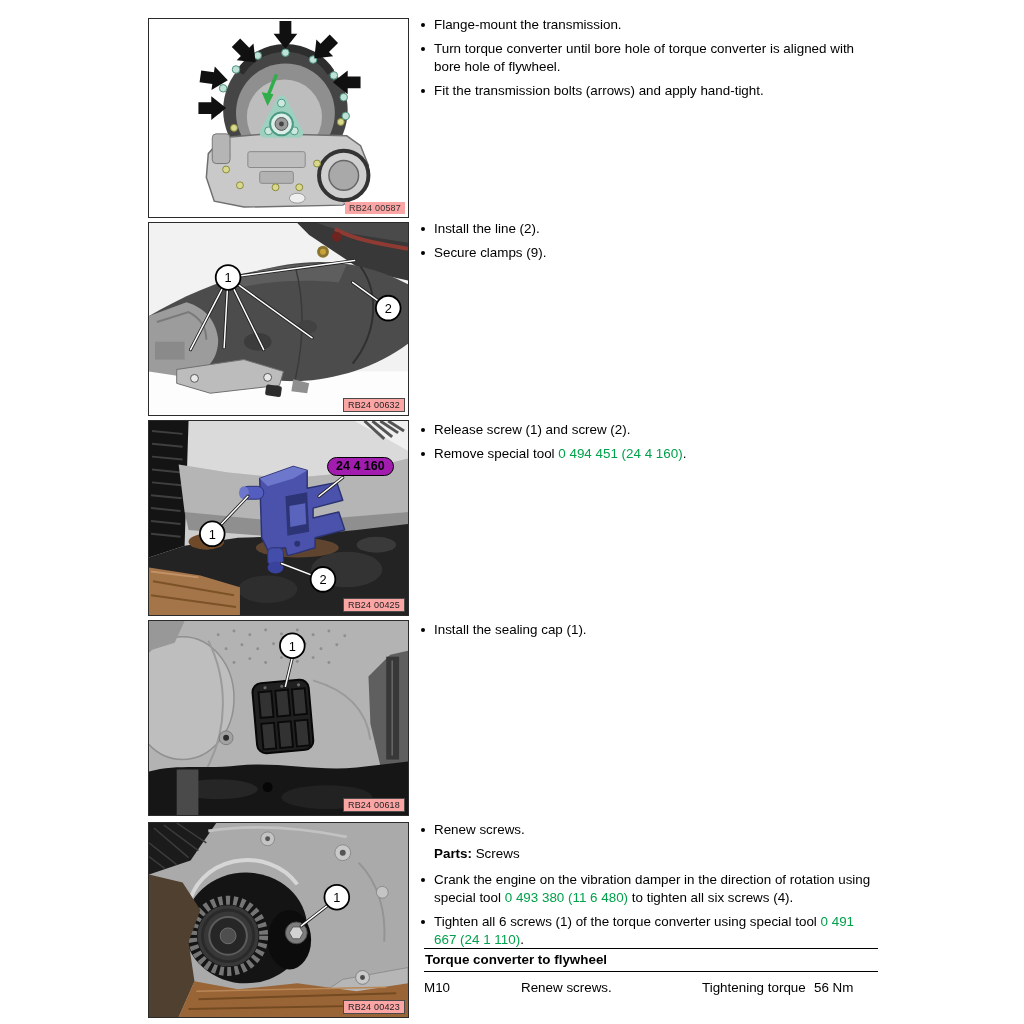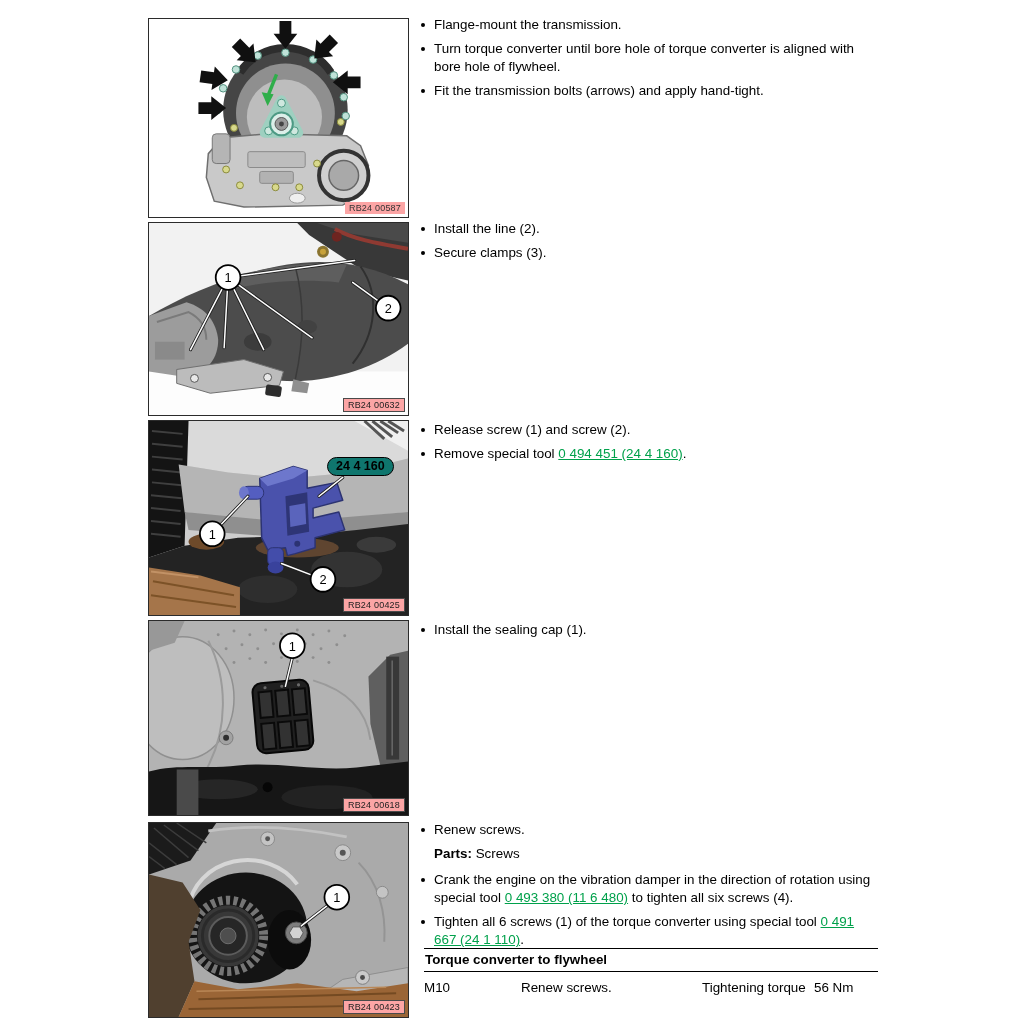--- a/index.html
+++ b/index.html
@@ -7,35 +7,35 @@
           font-family:"Liberation Sans", sans-serif; color:#000; overflow:hidden; }
 
   
   .figframe { position:absolute; left:148px; width:261px; box-sizing:border-box;
               border:1.6px solid #2b2b2b; background:#fff; overflow:hidden; }
   .figframe svg { display:block; width:100%; height:100%; }
   .reflabel { position:absolute; right:3px; bottom:3px; background:#fca5a5;
               border:1px solid #4a4a4a; font-size:9px; line-height:12px;
               padding:0 4px; color:#222; letter-spacing:.2px; }
   .reflabel.plain { border:none; color:#333; }
-  .toolbadge { position:absolute; left:178px; top:36px; background:#0f766e;
+  .toolbadge { position:absolute; left:178px; top:36px; background:#a21caf;
                border:1.7px solid #000; border-radius:11px; font-weight:bold;
                font-size:12.5px; line-height:17px; padding:0 8px; }
   svg text.callout { font-family:"Liberation Sans", sans-serif; font-size:13px;
                      fill:#000; text-anchor:middle; }
 
   
   .tsec { position:absolute; left:420px; width:458px; }
   .bullet { display:flex; margin-bottom:6px; }
   .dot { flex:0 0 4px; width:4px; height:4px; border-radius:50%; background:#000;
          margin:7px 9px 0 1px; }
   .bt { font-size:13.4px; line-height:18px; }
   .sub { margin:5px 0 8px 14px; font-size:13.4px; line-height:18px; }
   .b { font-weight:bold; }
-  .lnk { color:var(--link,#00a14b); text-decoration:underline; cursor:pointer;text-align:right; }
+  .lnk { color:var(--link,#00a14b); cursor:pointer;text-align:right; }
 
   
   .ttable { position:absolute; left:424px; top:948px; width:454px; }
   .t-title { border-top:1.6px solid #000; border-bottom:1.6px solid #000;
              font-weight:bold; font-size:13.4px; padding:3px 0 4px 1px; }
   .t-row { display:flex; font-size:13.4px; line-height:17px; padding-top:7px; }
   .t-c1 { width:97px; } .t-c2 { width:181px; } .t-c3 { width:112px; }
   .t-c4 { flex:1; text-align:left; }
 </style>
 </head>
@@ -367,21 +367,21 @@
       </div>
   </div>
 
   <div class="tsec" style="top:220px">
     <div class="bullet">
         <div class="dot"></div>
       <div class="bt"><span>Install the line (2).</span></div>
       </div>
     <div class="bullet">
         <div class="dot"></div>
-      <div class="bt"><span>Secure clamps (3).</span></div>
+      <div class="bt"><span>Secure clamps (9).</span></div>
       </div>
   </div>
 
   <div class="tsec" style="top:421px">
     <div class="bullet">
         <div class="dot"></div>
       <div class="bt"><span>Release screw (1) and screw (2).</span></div>
       </div>
     <div class="bullet">
         <div class="dot"></div>

